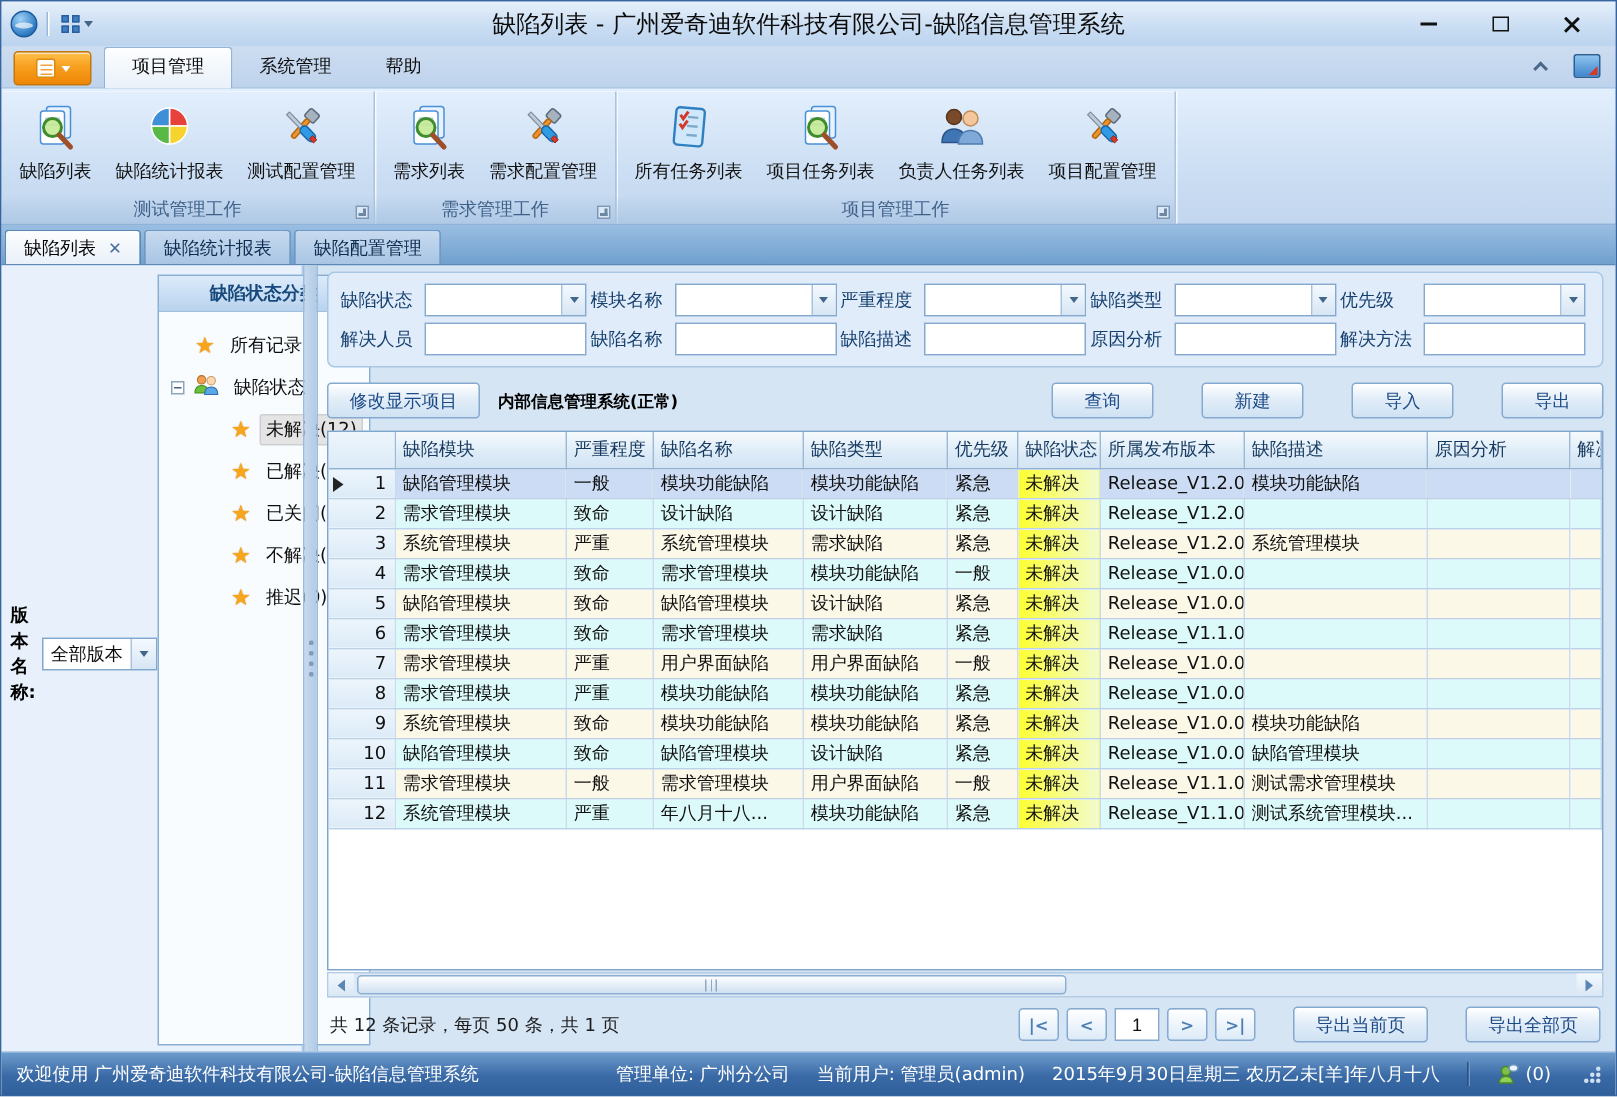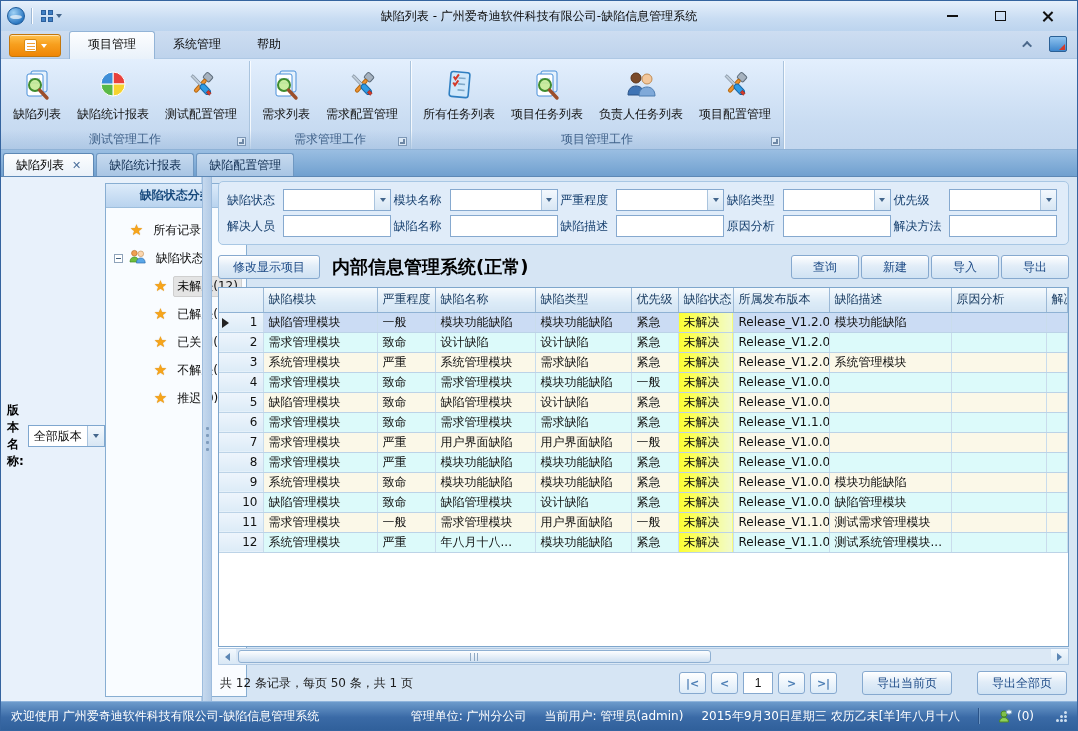--- a/index.html
+++ b/index.html
@@ -9,21 +9,21 @@
   
   .titlebar{height:30px;flex:0 0 30px;background:linear-gradient(#e6f0fb,#c8dcf2 60%,#bcd4ee);display:flex;align-items:center;padding:0 6px;position:relative}
   .tb-left{display:flex;align-items:center;gap:6px;z-index:2}
   .globe{width:18px;height:18px;border-radius:50%;background:radial-gradient(circle at 35% 30%,#9fd1f5,#2f7bc4 70%,#1c5a9a);border:1px solid #1c5a9a;position:relative}
   .globe::after{content:"";position:absolute;left:2px;top:7px;width:12px;height:4px;border-radius:50%;background:rgba(255,255,255,.65)}
   .tb-sep{width:1px;height:16px;background:#9db8d6;box-shadow:1px 0 0 #fff}
   .qat{display:flex;align-items:center;gap:3px;padding:2px 3px;border-radius:3px}
   .qat-grid{width:12px;height:12px;display:grid;grid-template-columns:5px 5px;grid-template-rows:5px 5px;gap:2px}
   .qat-grid i{background:#3f7fc4;border:1px solid #2a5f9d}
   .caret{width:0;height:0;border-left:3px solid transparent;border-right:3px solid transparent;border-top:4px solid #44668c}
-  .tb-title{position:absolute;left:0;right:0;text-align:center;font-size:12px;color:#0c0c0c}
+  .tb-title{position:absolute;left:0;right:0;text-align:center;font-size:16px;color:#0c0c0c}
   .tb-btns{margin-left:auto;display:flex;align-items:center;gap:26px;z-index:2;padding-right:12px}
   .wbtn{width:22px;height:20px;display:flex;align-items:center;justify-content:center;cursor:default}
   .glyph-min{width:11px;height:2px;background:#111}
   .glyph-max{width:11px;height:10px;border:1.5px solid #111}
   .glyph-close{position:relative;width:12px;height:12px}
   .glyph-close::before,.glyph-close::after{content:"";position:absolute;left:5px;top:0;width:1.8px;height:13px;background:#111}
   .glyph-close::before{transform:rotate(45deg)}
   .glyph-close::after{transform:rotate(-45deg)}
 
   
@@ -86,22 +86,22 @@
   .filterbox{flex:0 0 64px;border:1px solid #a8c7e4;border-radius:5px;background:#e0ecf9;padding:7px 8px;display:flex;flex-direction:column;justify-content:space-between;margin-bottom:6px}
   .frow{display:flex;align-items:center}
   .ffield{display:flex;align-items:center;flex:1}
   .flabel{width:56px;flex:0 0 56px;color:#17406f;white-space:nowrap}
   .fctrl{height:22px;background:#fff;border:1px solid #86a9cf;flex:1;max-width:108px;display:flex;align-items:center}
   .fctrl .cbtn{width:16px;height:100%;margin-left:auto;border-left:1px solid #aac4de;background:linear-gradient(#f4f9fe,#d7e6f4);display:flex;align-items:center;justify-content:center}
 
   
   .actionrow{flex:0 0 28px;display:flex;align-items:center;gap:12px;margin:2px 0 6px}
   .btn{height:24px;padding:0 14px;border:1px solid #86a9cf;border-radius:3px;background:linear-gradient(#ffffff,#e2edf8 45%,#cfe2f3);color:#1c4a86;display:flex;align-items:center;justify-content:center;white-space:nowrap;cursor:default;box-shadow:inset 0 1px 0 #fff}
-  .sys-title{font-weight:bold;font-size:18px;color:#000}
-  .action-right{margin-left:auto;display:flex;gap:2px}
+  .sys-title{font-weight:bold;font-size:11px;color:#000}
+  .action-right{margin-left:auto;display:flex;gap:32px}
   .action-right .btn{min-width:68px}
 
   
   .gridwrap{flex:1;min-height:0;border:1px solid #7ea6cc;background:#fff;overflow:hidden}
   table.grid{border-collapse:collapse;table-layout:fixed;width:100%}
   table.grid th{height:24px;background:linear-gradient(#f6fafd,#dcebf7 60%,#d3e4f3);border-right:1px solid #9cb9d6;border-bottom:1px solid #8fb2d4;font-weight:normal;color:#16395f;text-align:left;padding:0 5px;white-space:nowrap;overflow:hidden}
   table.grid td{height:20px;border-right:1px solid #c9dcEC;border-bottom:1px solid #bcd3e7;padding:0 5px;white-space:nowrap;overflow:hidden;color:#101010}
   table.grid tr:nth-child(odd) td{background:#fbf8e8}
   table.grid tr:nth-child(even) td{background:#dcfafa}
   table.grid tr.selected td{background:#cbdcf4}

